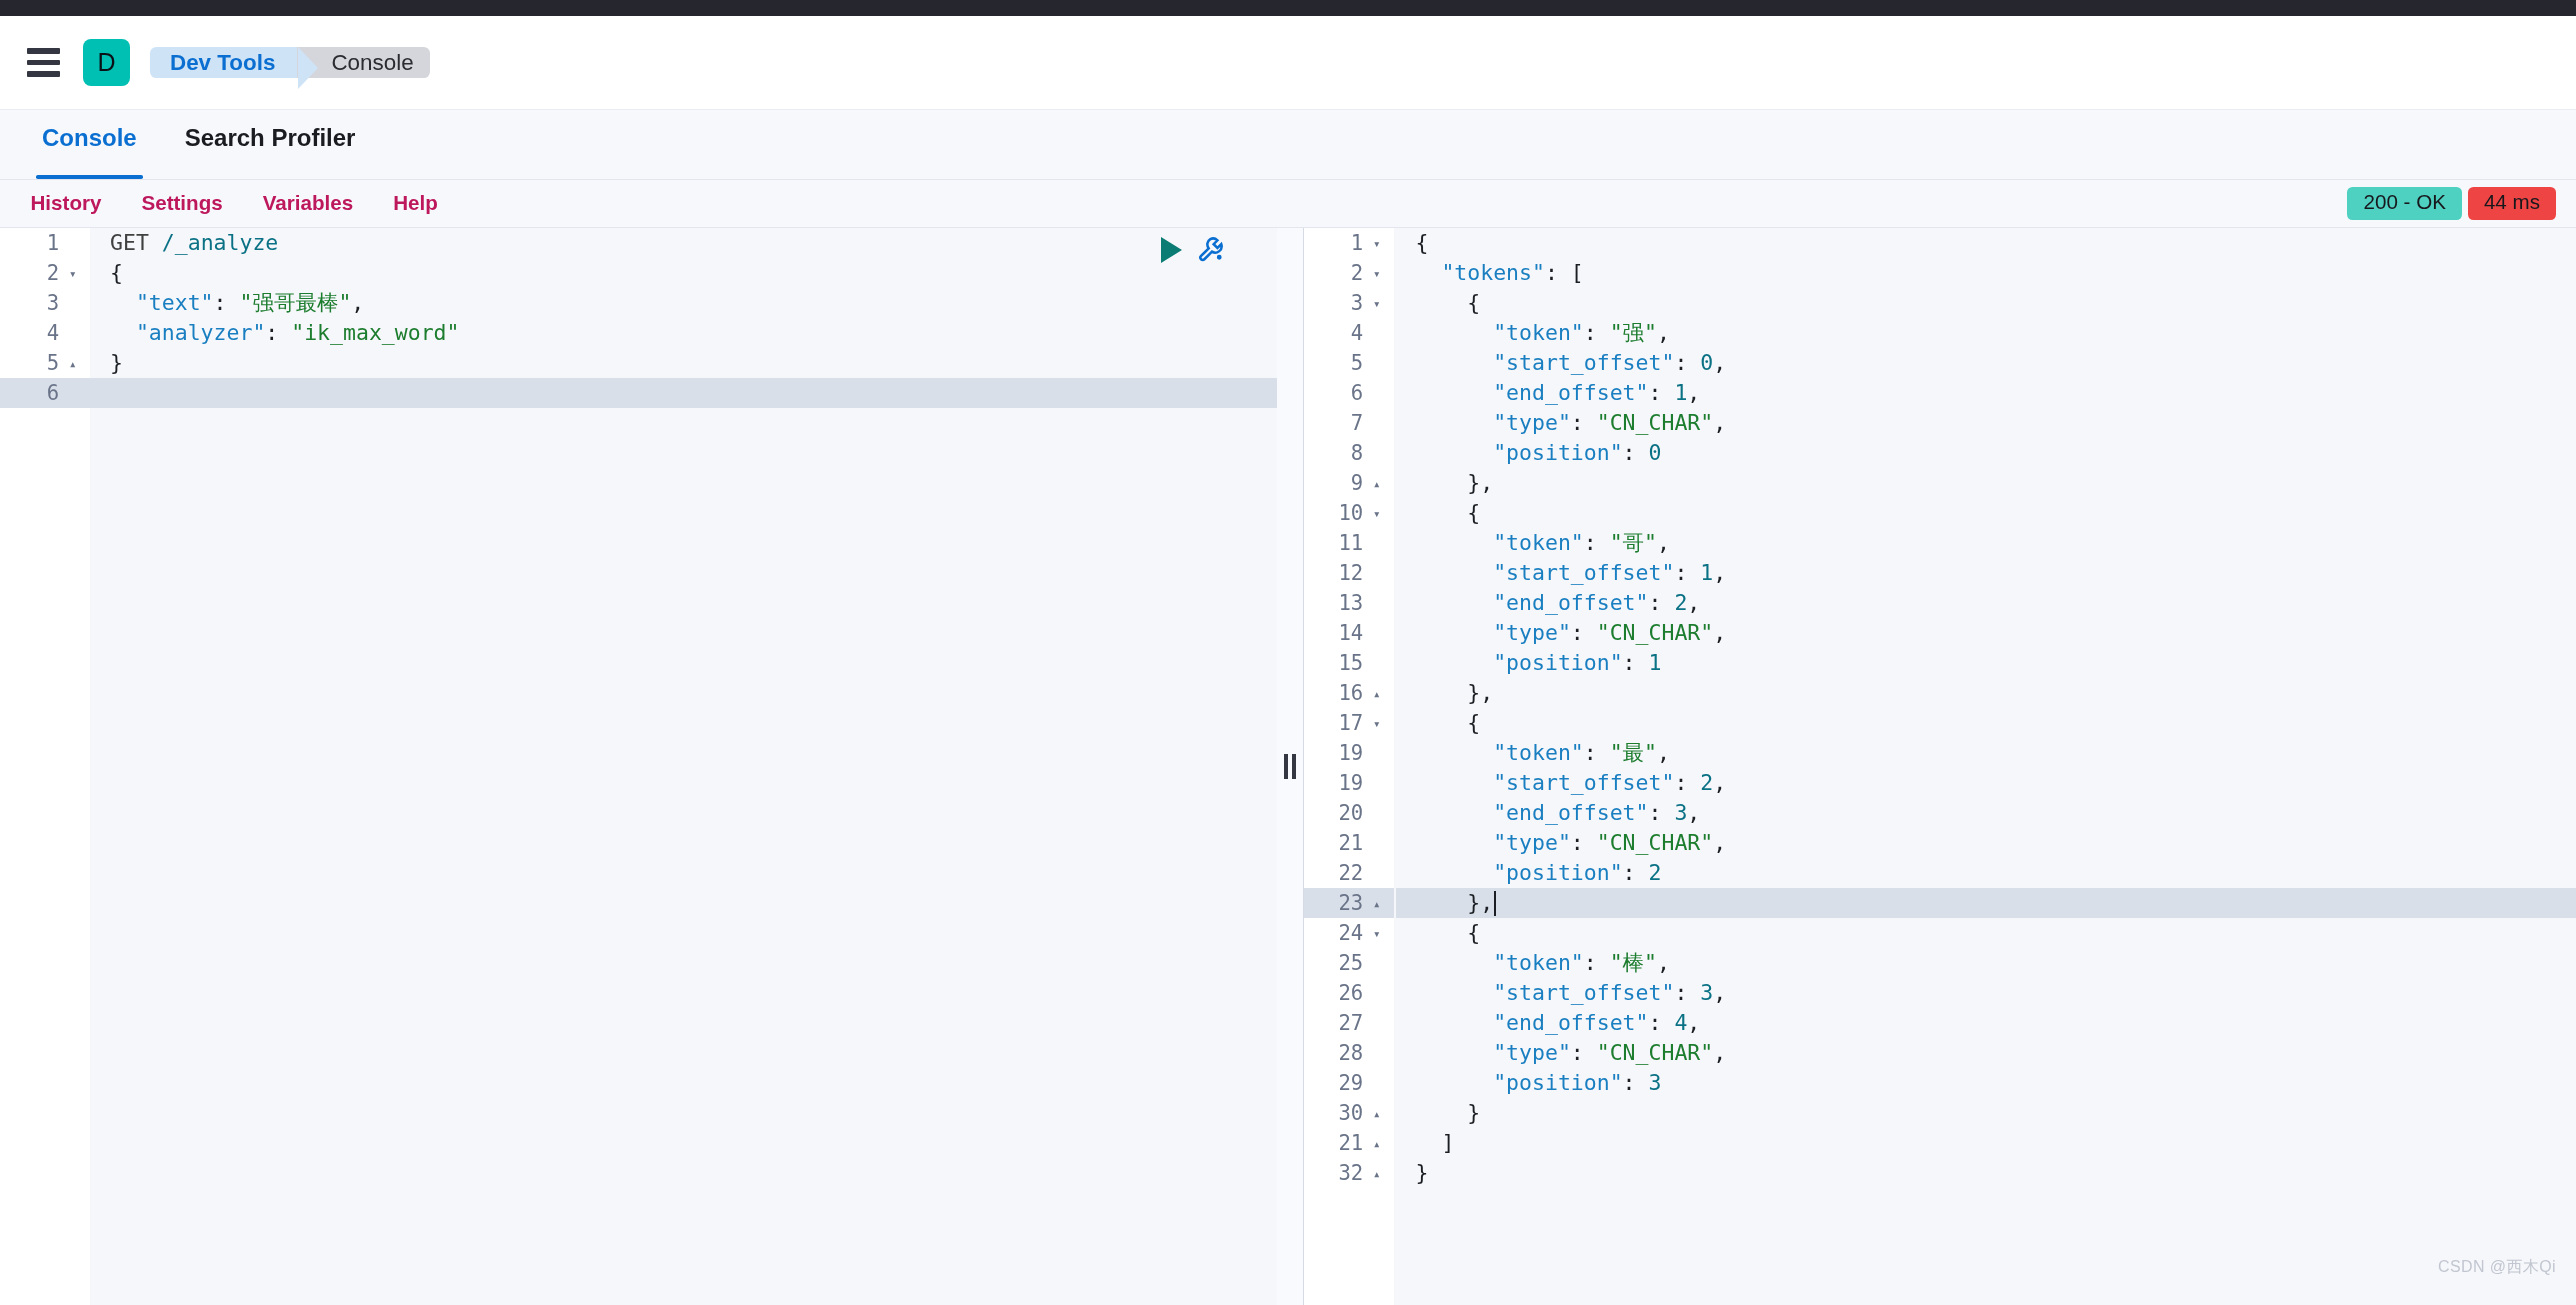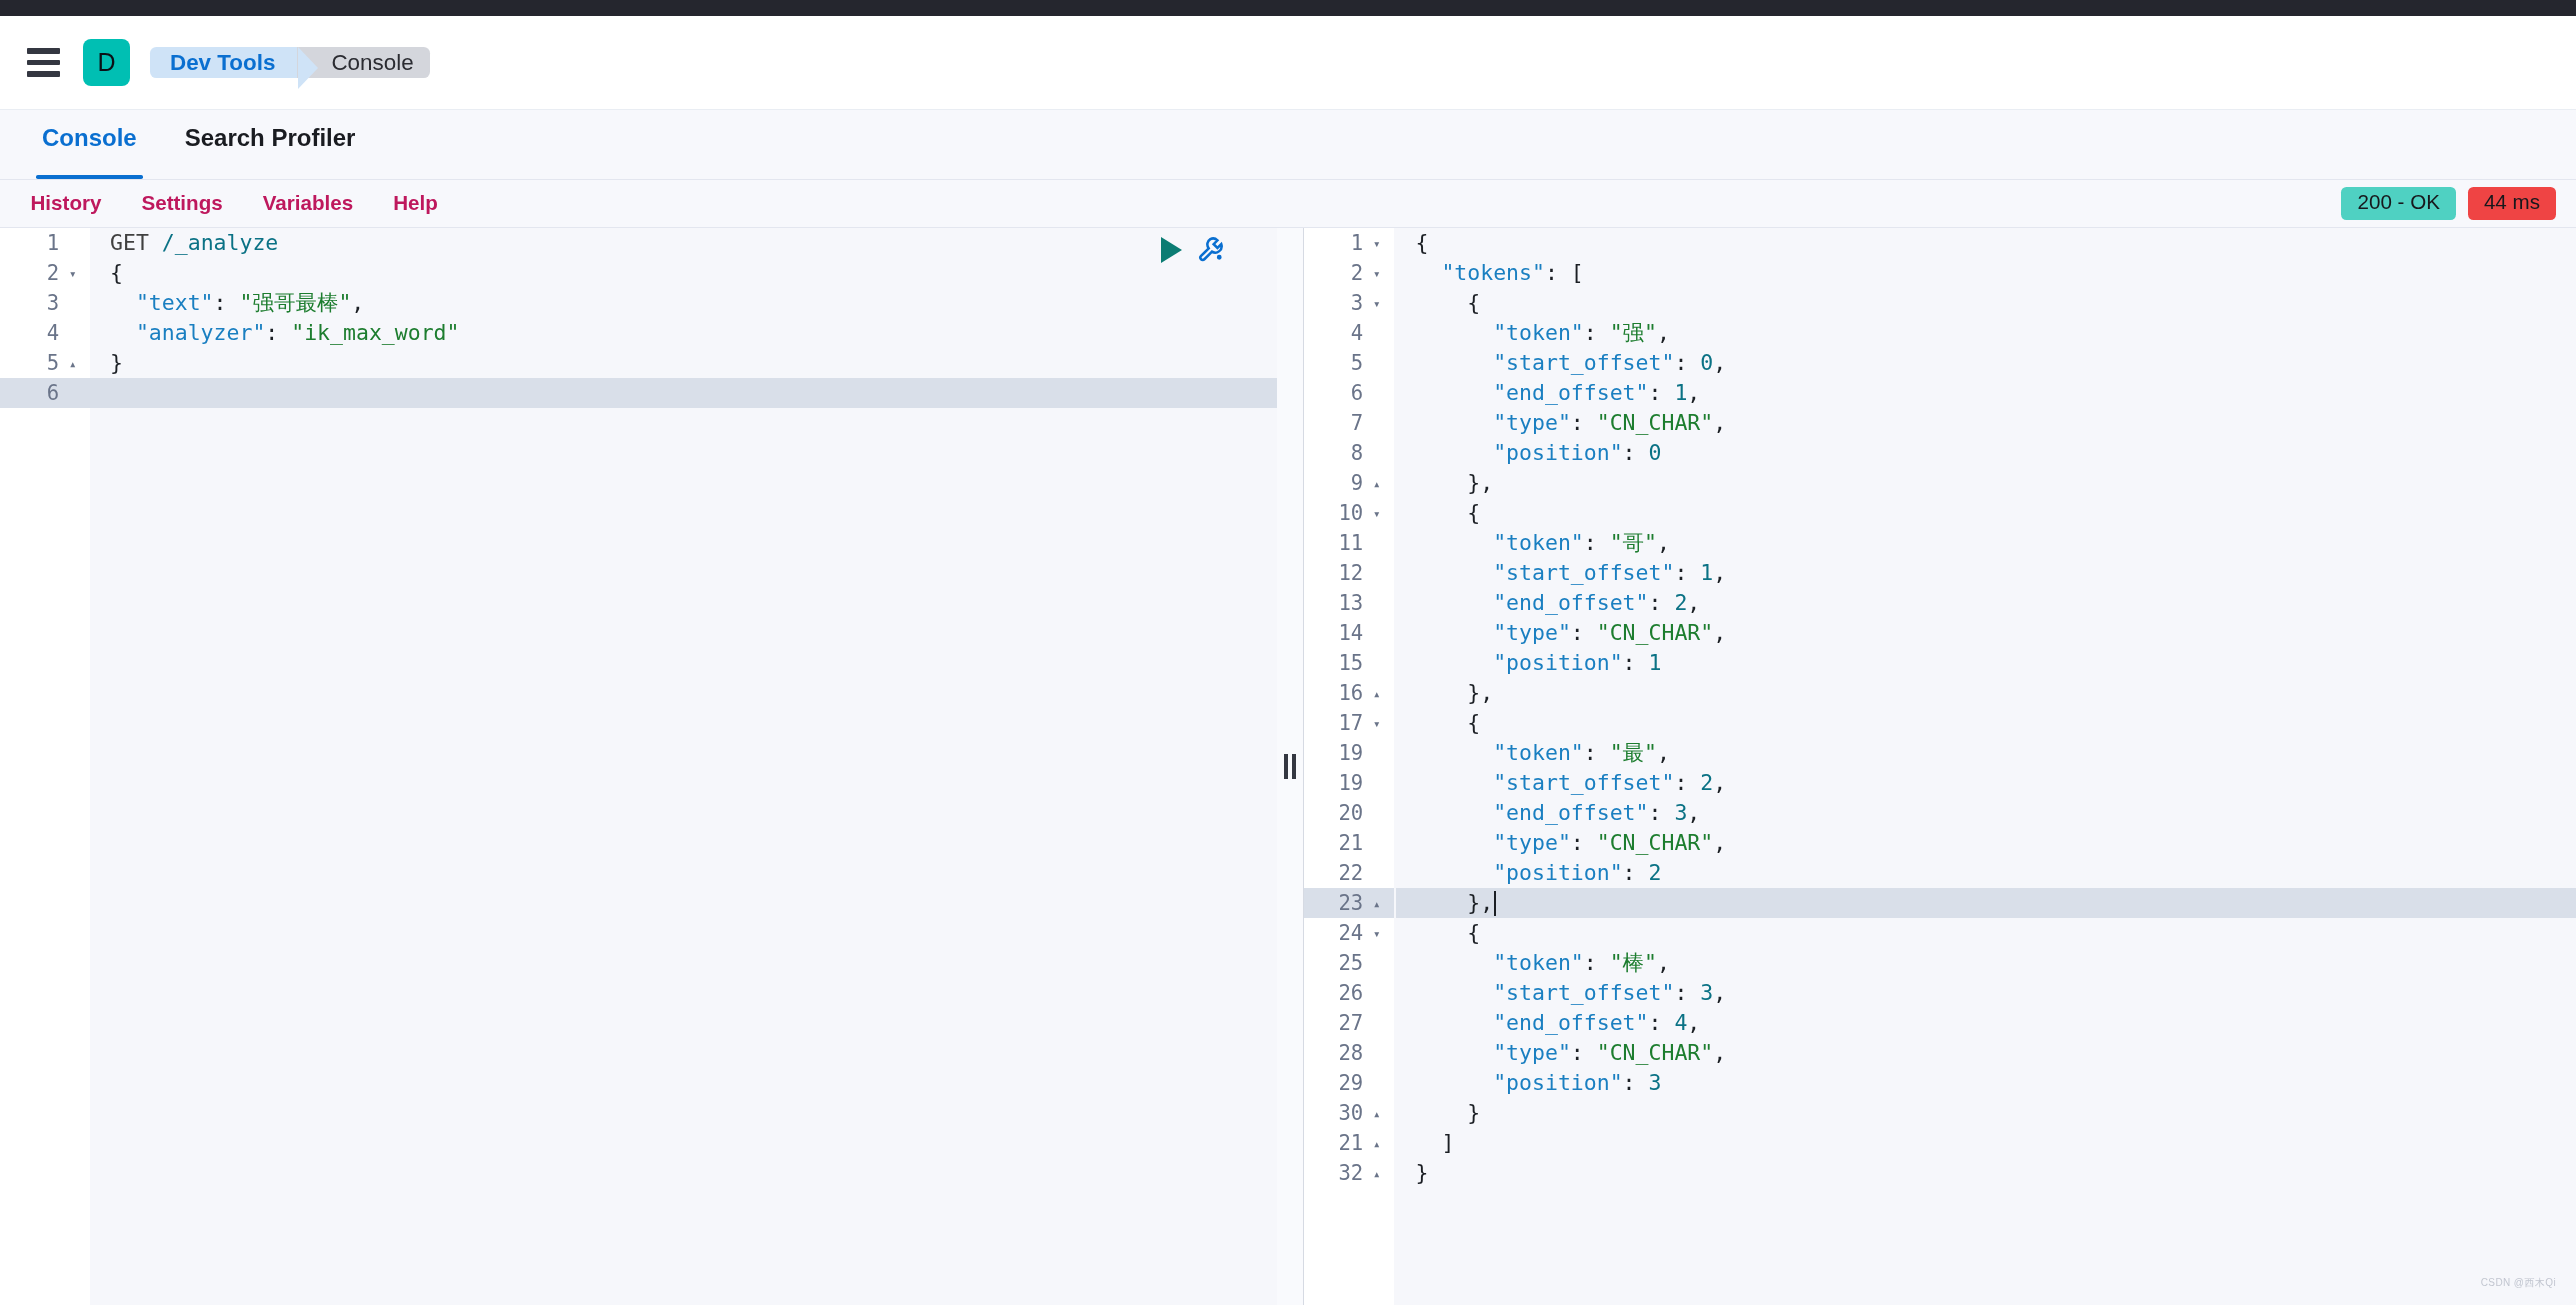--- a/index.html
+++ b/index.html
@@ -143,21 +143,21 @@
     font-weight: bold;
     color: #be185d;
     padding: 0 20px;
     cursor: pointer;
     line-height: 1;
   }
   .toolbar-right {
     margin-left: auto;
     display: flex;
     align-items: flex-end;
-    gap: 12px;
+    gap: 6px;
   }
   .pill {
     font-size: 20.6px;
     border-radius: 5.4px;
     padding: 5.4px 16px 7.2px;
     line-height: 1;
     color: #17181c;
   }
   .pill-status { background: #4fd1c2; }
   .pill-time { background: #ef4444; }
@@ -289,22 +289,22 @@
   .wrench-btn {
     width: 30.5px; height: 30.5px;
     cursor: pointer;
     color: #0a6fd0;
     display: flex; align-items: center; justify-content: center;
   }
 
   .watermark {
     position: absolute;
     right: 20px;
-    bottom: 15px;
-    font-size: 10px;
+    bottom: 27px;
+    font-size: 16px;
     color: #c2c6d0;
     letter-spacing: 0.4px;
     user-select: none;
   }
 </style>
 </head>
 <body>
 
 <div class="top-strip"></div>
 

